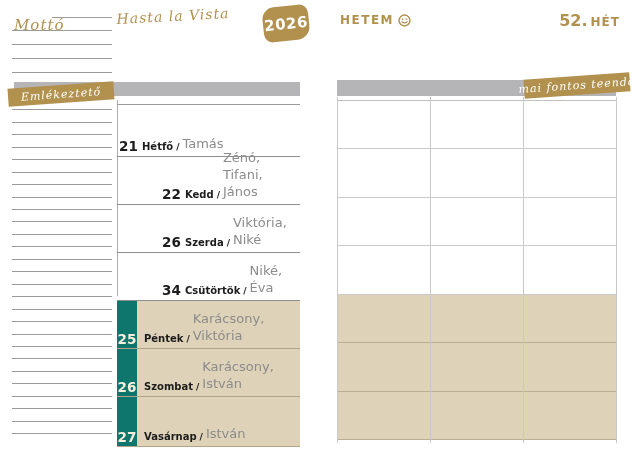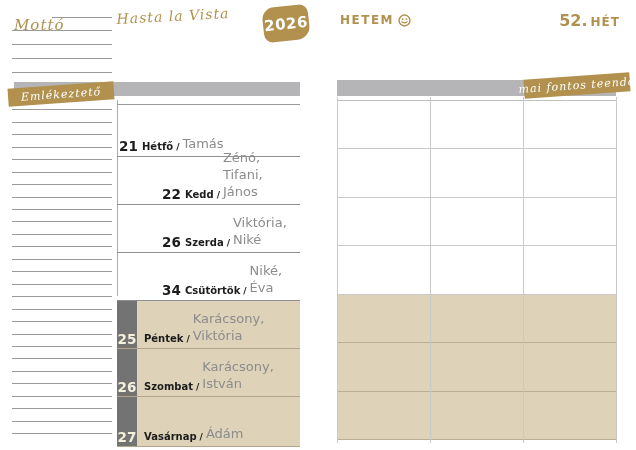--- a/index.html
+++ b/index.html
@@ -49,21 +49,21 @@
   .week-left-border{left:117px;top:100px;width:1px;height:196px;background:#adadad;}
   .day-row{position:relative;border-bottom:1px solid #8f8f8f;box-sizing:border-box;
            display:flex;align-items:flex-end;padding:0 0 3px 2px;}
   .r52{height:52px;} .r48{height:48px;padding-left:45px;} .r50{height:50px;}
   .day-row .date{display:inline-block;width:19px;font-weight:bold;font-size:13.5px;
                  color:#1c1c1c;line-height:1;flex:none;}
   .day-row .dname{font-weight:bold;font-size:10px;color:#1c1c1c;margin-left:4px;line-height:1.2;}
   .day-row .slash{font-weight:bold;font-size:9px;color:#1c1c1c;margin:0 3px;line-height:1.2;}
   .day-row .ndays{font-size:13px;color:#8c8c8c;line-height:1.3;margin-top:36px;}
   .day-row.holiday{background:#ded2b8;border-bottom:1px solid rgba(60,45,10,.28);padding-left:23px;}
-  .date-strip{position:absolute;left:0;top:0;bottom:0;width:20px;background:#737373;
+  .date-strip{position:absolute;left:0;top:0;bottom:0;width:20px;background:#0f766e;
               display:flex;align-items:flex-end;justify-content:center;padding-bottom:2px;box-sizing:border-box;}
   .date-strip .date{color:#f6efdd;width:auto;}
 
   
   .grid-area{left:337px;top:100px;width:280px;height:340px;border-top:1px solid #c0c0c0;
              display:flex;flex-direction:column;box-sizing:border-box;}
   .grid-row{display:flex;border-bottom:1px solid #c9c9c9;box-sizing:border-box;flex:1;}
   .grid-row.tan{background:#ded2b8;border-bottom:1px solid rgba(60,45,10,.22);}
   .grid-cell{flex:1;}
   .vline{top:97px;height:346px;width:1px;background:#c9c9c9;}
@@ -157,21 +157,21 @@
     <span class="slash">/</span>
     <span class="ndays">Karácsony, István</span>
   </div>
 
   <div class="day-row r50 holiday">
     <span class="date-strip">
       <span class="date">27</span>
     </span>
     <span class="dname">Vasárnap</span>
     <span class="slash">/</span>
-    <span class="ndays">Ádám</span>
+    <span class="ndays">István</span>
   </div>
 
 </div>
 
 <div class="abs gray-bar" style="left:337px;top:80px;width:279px;height:16px;"></div>
 <div class="abs banner banner-right">
   <span>mai fontos teendő</span>
 </div>
 
 <div class="abs grid-area">

